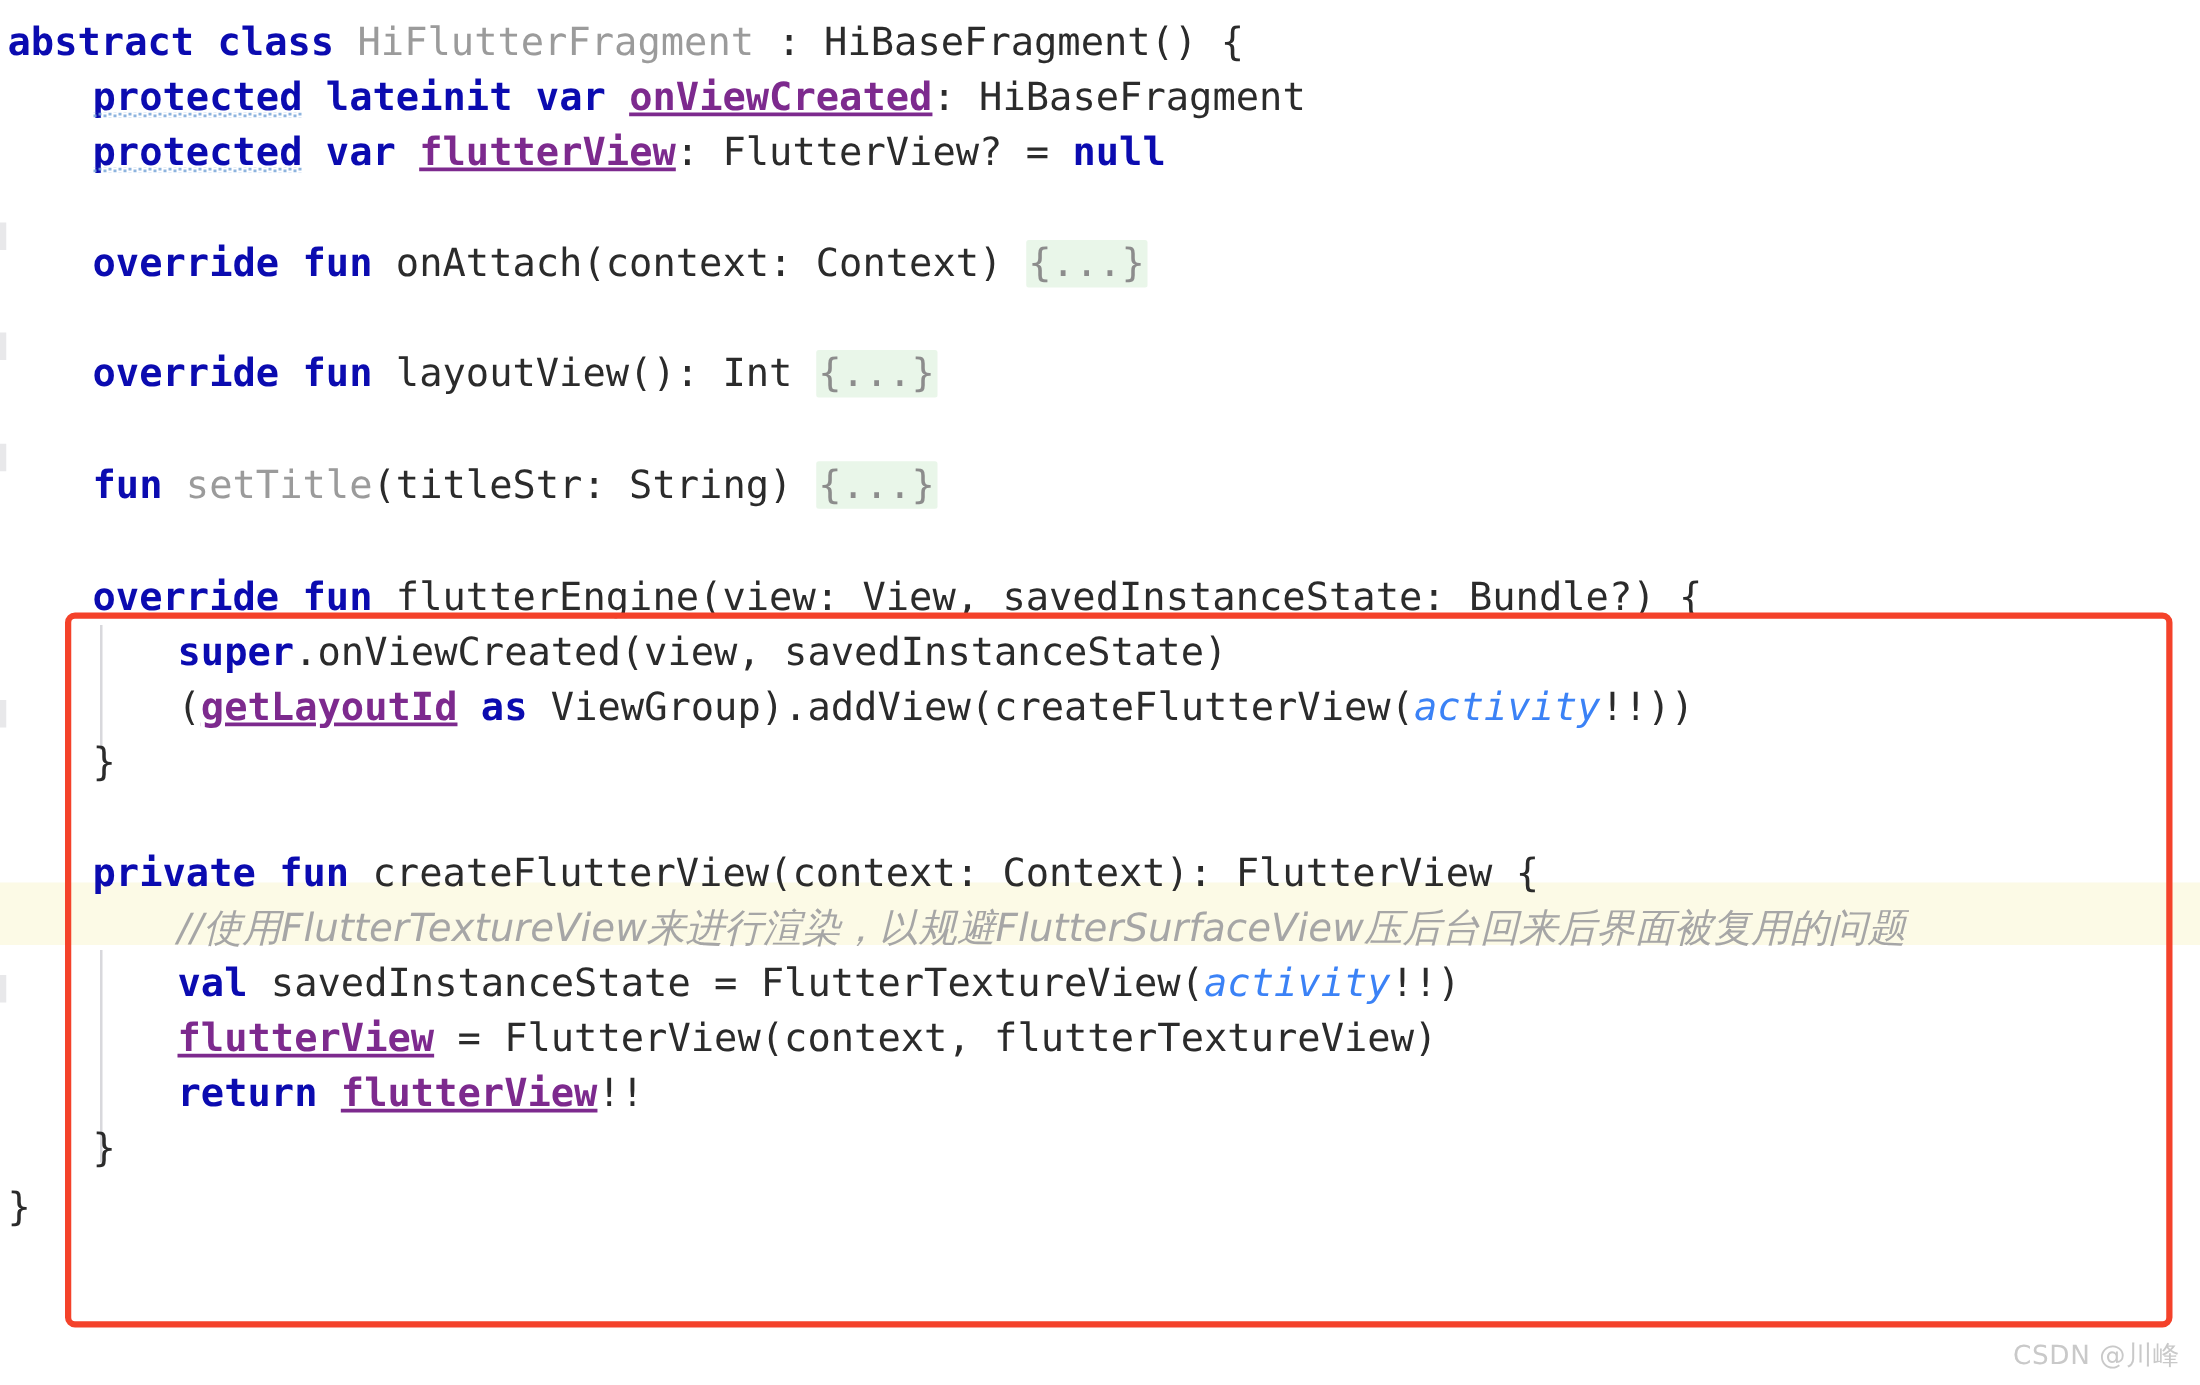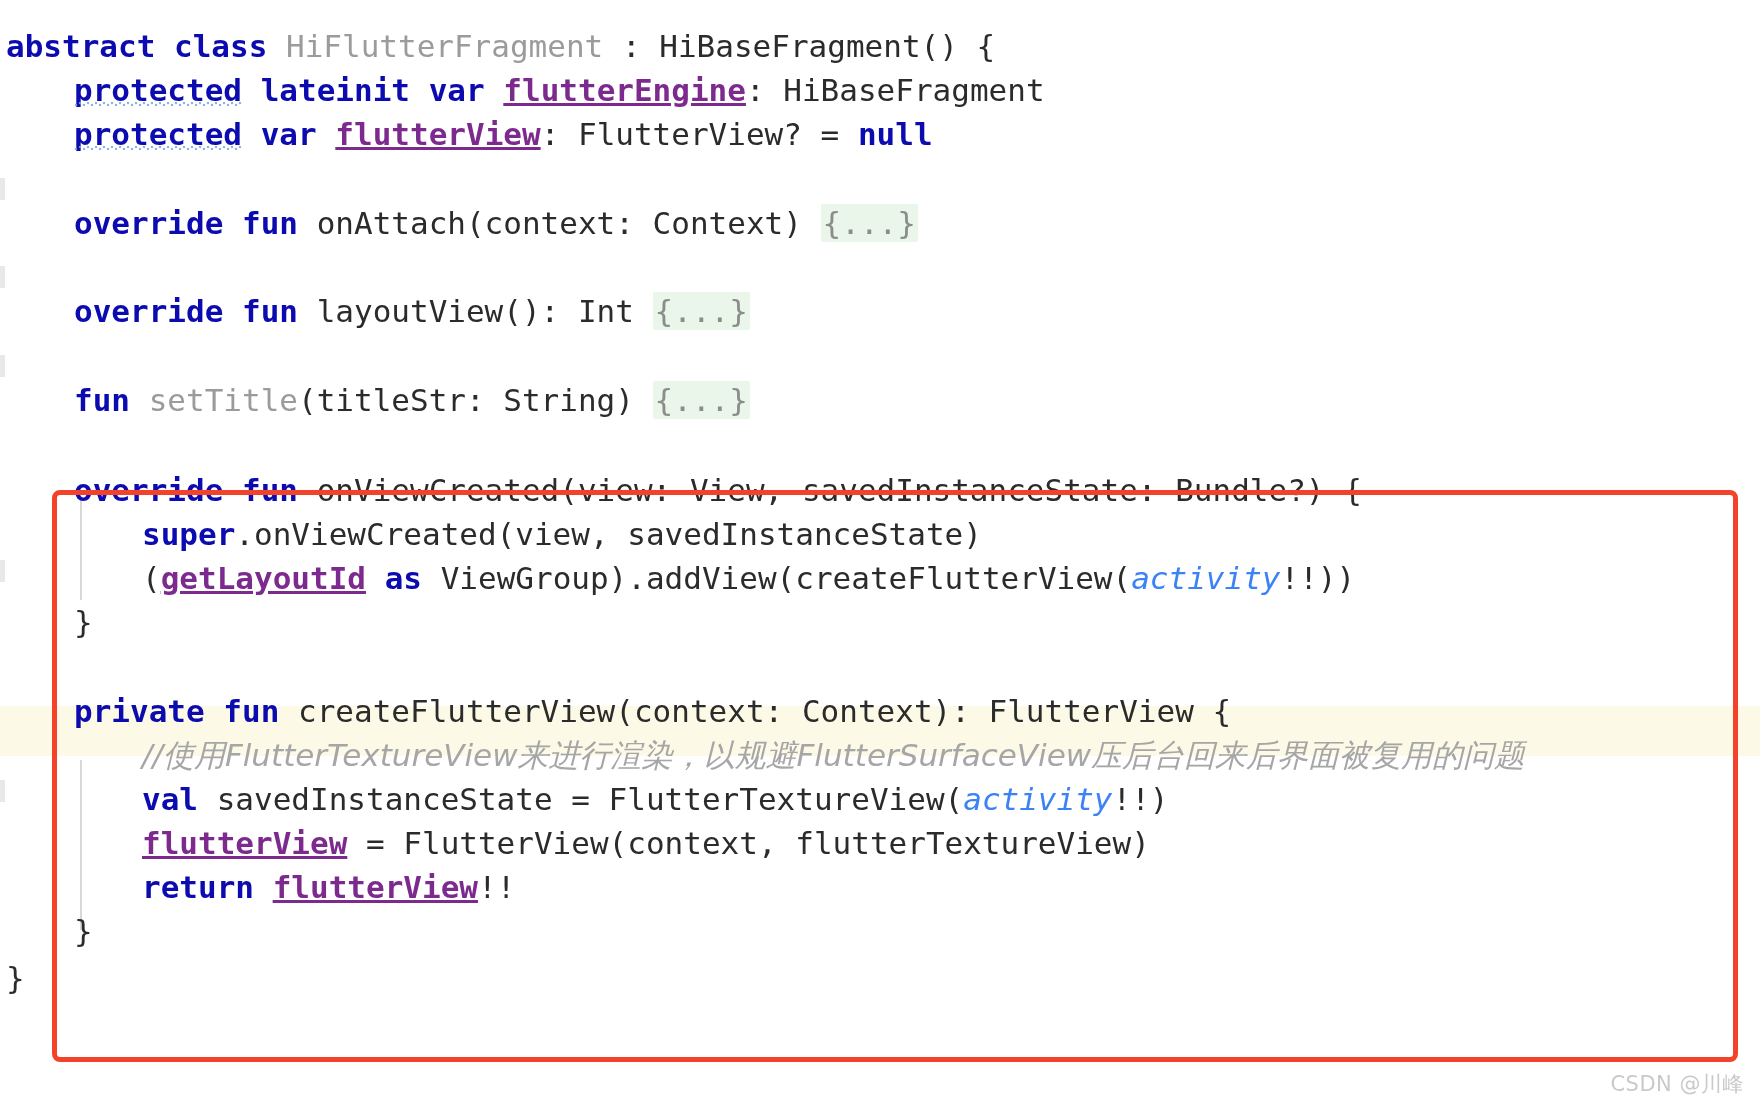--- a/index.html
+++ b/index.html
@@ -37,21 +37,21 @@
     position: absolute;
     left: 0;
     width: 1760px;
     background: #fcfae6;
   }
 
   
   .code-layer {
     position: absolute;
     left: 0;
-    top: 16px;
+    top: 4px;
     width: 1760px;
     height: 1000px;
   }
   .line {
     position: absolute;
     left: 0;
     width: 1760px;
     height: 44px;
     line-height: 44px;
     white-space: pre;
@@ -134,30 +134,30 @@
   <div class="gutter-tick" style="top:560px"></div>
   <div class="gutter-tick" style="top:780px"></div>
 
   <div class="line-band" style="top:706px;height:50px"></div>
 
   <div class="indent-guide" style="left:80px;top:500px;height:100px"></div>
   <div class="indent-guide" style="left:80px;top:760px;height:170px"></div>
 
   <div class="code-layer" id="code-layer">
       <div class="line ind0" style="top: 8px;"><span class="kw">abstract</span><span class="plain"> </span><span class="kw">class</span><span class="plain"> </span><span class="typ">HiFlutterFragment</span><span class="plain"> : HiBaseFragment() {</span></div>
-      <div class="line ind1" style="top: 52px;"><span class="kw wavy">protected</span><span class="plain"> </span><span class="kw">lateinit</span><span class="plain"> </span><span class="kw">var</span><span class="plain"> </span><span class="fld">flutterEngine</span><span class="plain">: HiBaseFragment</span></div>
+      <div class="line ind1" style="top: 52px;"><span class="kw wavy">protected</span><span class="plain"> </span><span class="kw">lateinit</span><span class="plain"> </span><span class="kw">var</span><span class="plain"> </span><span class="fld">onViewCreated</span><span class="plain">: HiBaseFragment</span></div>
       <div class="line ind1" style="top: 96px;"><span class="kw wavy">protected</span><span class="plain"> </span><span class="kw">var</span><span class="plain"> </span><span class="fld">flutterView</span><span class="plain">: FlutterView? = </span><span class="kw">null</span></div>
       <div class="line ind0" style="top: 140px;"></div>
       <div class="line ind1" style="top: 185px;"><span class="kw">override</span><span class="plain"> </span><span class="kw">fun</span><span class="plain"> onAttach(context: Context) </span><span class="fold">{...}</span></div>
       <div class="line ind0" style="top: 229px;"></div>
       <div class="line ind1" style="top: 273px;"><span class="kw">override</span><span class="plain"> </span><span class="kw">fun</span><span class="plain"> layoutView(): Int </span><span class="fold">{...}</span></div>
       <div class="line ind0" style="top: 317px;"></div>
       <div class="line ind1" style="top: 362px;"><span class="kw">fun</span><span class="plain"> </span><span class="typ">setTitle</span><span class="plain">(titleStr: String) </span><span class="fold">{...}</span></div>
       <div class="line ind0" style="top: 406px;"></div>
-      <div class="line ind1" style="top: 452px;"><span class="kw">override</span><span class="plain"> </span><span class="kw">fun</span><span class="plain"> onViewCreated(view: View, savedInstanceState: Bundle?) {</span></div>
+      <div class="line ind1" style="top: 452px;"><span class="kw">override</span><span class="plain"> </span><span class="kw">fun</span><span class="plain"> flutterEngine(view: View, savedInstanceState: Bundle?) {</span></div>
       <div class="line ind2" style="top: 496px;"><span class="kw">super</span><span class="plain">.onViewCreated(view, savedInstanceState)</span></div>
       <div class="line ind2" style="top: 540px;"><span class="plain">(</span><span class="fld">getLayoutId</span><span class="plain"> </span><span class="kw">as</span><span class="plain"> ViewGroup).addView(createFlutterView(</span><span class="param">activity</span><span class="plain">!!))</span></div>
       <div class="line ind1" style="top: 584px;"><span class="plain">}</span></div>
       <div class="line ind0" style="top: 628px;"></div>
       <div class="line ind1" style="top: 673px;"><span class="kw">private</span><span class="plain"> </span><span class="kw">fun</span><span class="plain"> createFlutterView(context: Context): FlutterView {</span></div>
       <div class="line ind2" style="top: 717px;"><span class="cmt">//使用FlutterTextureView来进行渲染，以规避FlutterSurfaceView压后台回来后界面被复用的问题</span></div>
       <div class="line ind2" style="top: 761px;"><span class="kw">val</span><span class="plain"> savedInstanceState = FlutterTextureView(</span><span class="param">activity</span><span class="plain">!!)</span></div>
       <div class="line ind2" style="top: 805px;"><span class="fld">flutterView</span><span class="plain"> = FlutterView(context, flutterTextureView)</span></div>
       <div class="line ind2" style="top: 849px;"><span class="kw">return</span><span class="plain"> </span><span class="fld">flutterView</span><span class="plain">!!</span></div>
       <div class="line ind1" style="top: 893px;"><span class="plain">}</span></div>

